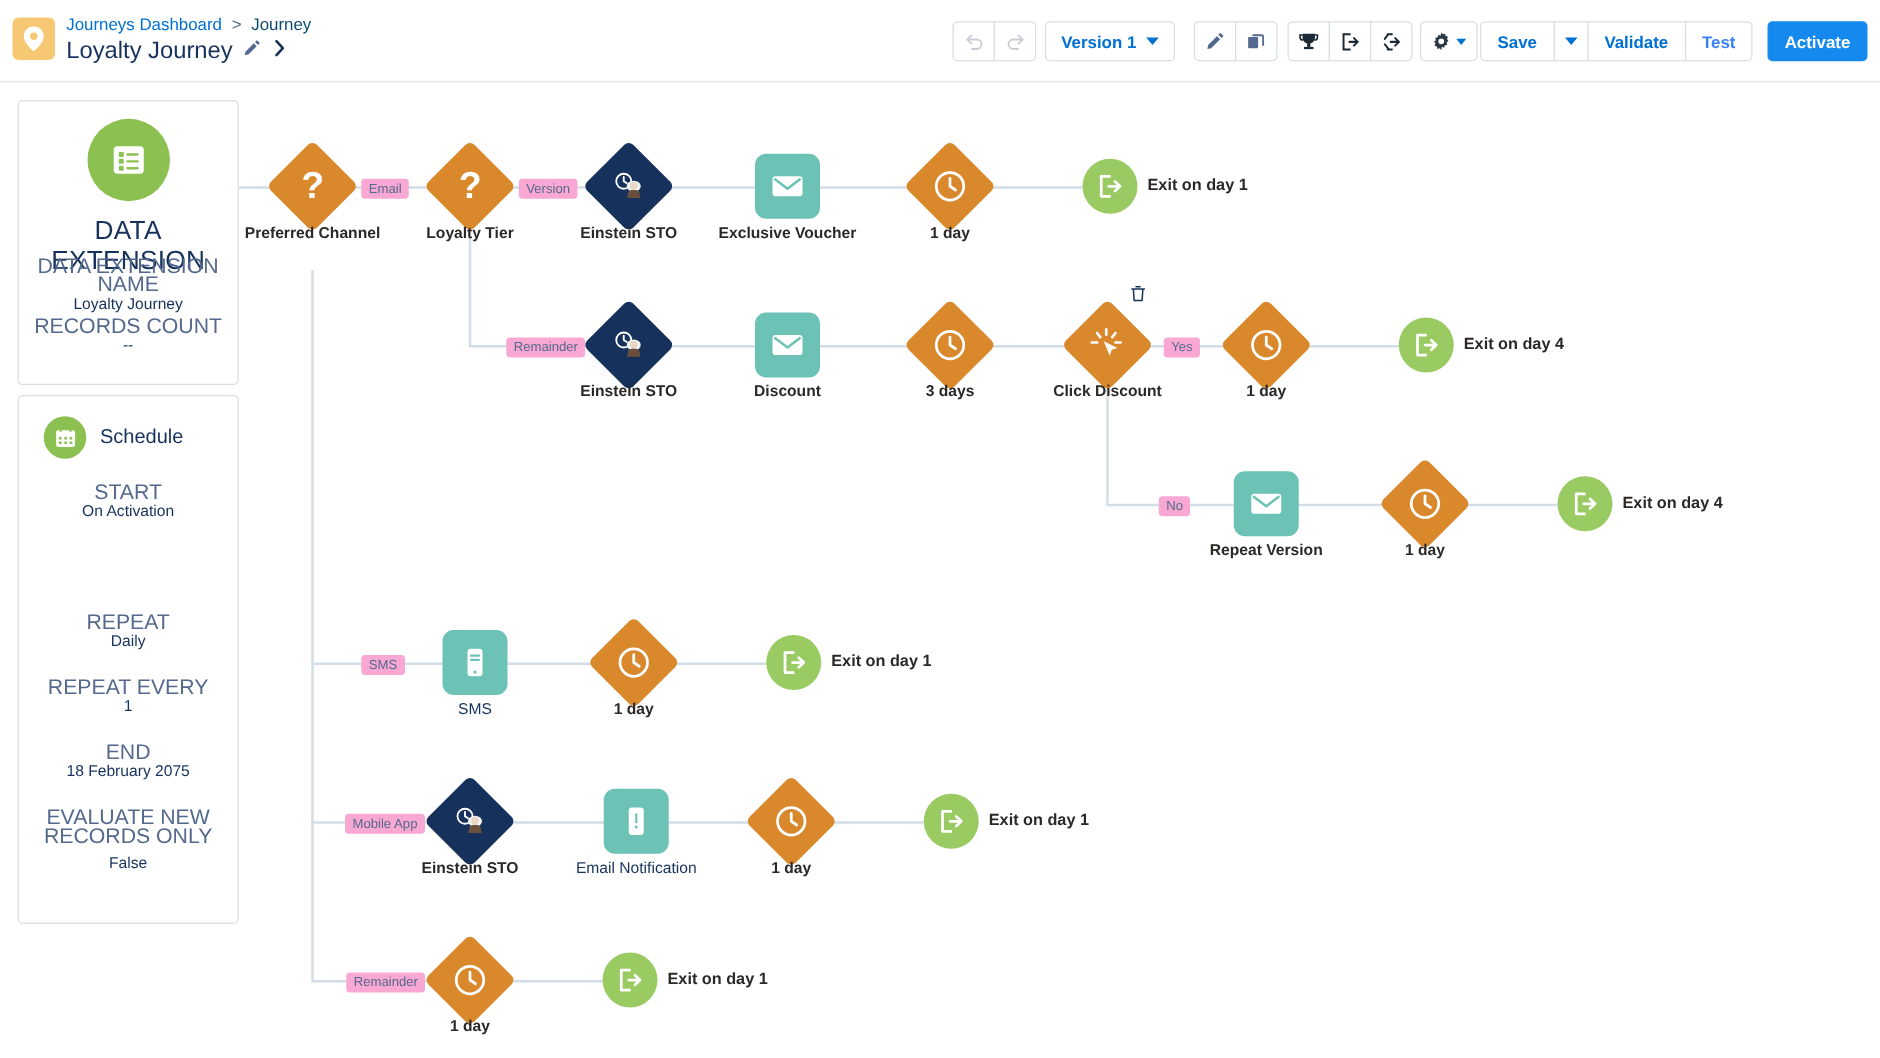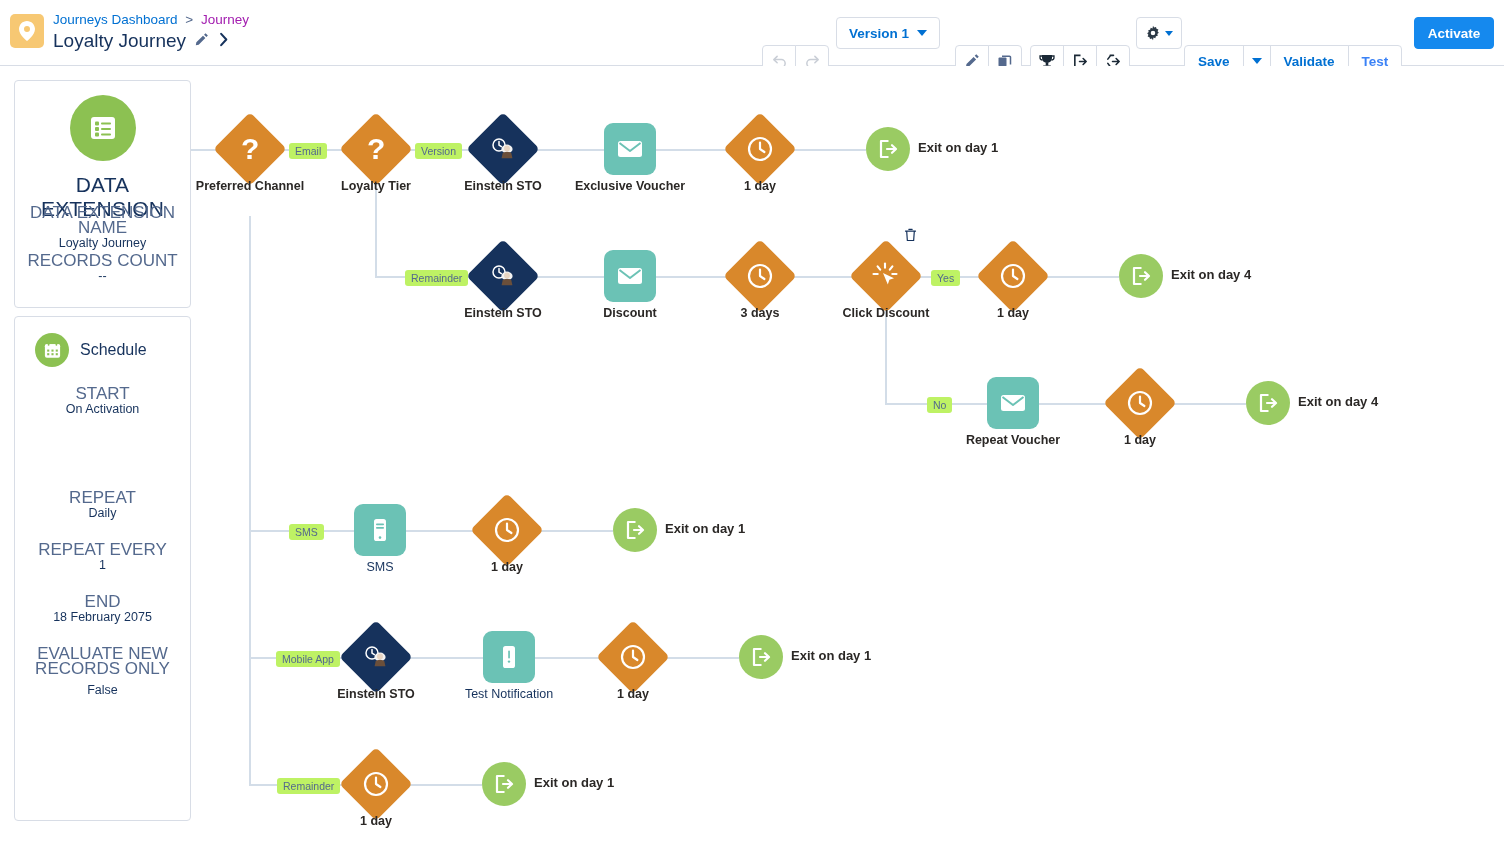--- a/index.html
+++ b/index.html
@@ -22,39 +22,39 @@
     position: absolute; left: 10px; top: 14px;
     width: 34px; height: 34px;
     background: #f7c873; border-radius: 5px;
   }
   #brand-icon svg { position: absolute; left: 8px; top: 7px; }
   #breadcrumb {
     position: absolute; left: 53px; top: 12px;
     font-size: 13.5px; color: #0070d2; white-space: nowrap;
   }
   #breadcrumb .sep { color: #54698d; margin: 0 4px; }
-  #breadcrumb .cur { color: #a21caf; }
+  #breadcrumb .cur { color: #0c4a6e; }
   #title-row {
     position: absolute; left: 53px; top: 30px;
     display: flex; align-items: center; gap: 8px;
   }
   #page-title { font-size: 19px; color: #16325c; }
   .hdr-pencil, .hdr-chev { display: block; }
 
   .tb { position: absolute; top: 17px; height: 32px; }
   .btn {
     height: 32px; border: 1px solid #d8dde6; background: #fff;
     color: #0070d2; font-size: 13.5px; font-weight: bold;
     display: inline-flex; align-items: center; justify-content: center;
     padding: 0 13px; cursor: pointer; border-radius: 4px;
     font-family: "Liberation Sans", sans-serif;
   }
   .btn.disabled { color: #3b82f6; cursor: default; }
   .grp { display: inline-flex; }
-  .grp .btn { border-radius: 0; margin-left: -1px; margin-top: 28px; }
+  .grp .btn { border-radius: 0; margin-left: -1px; }
   .grp .btn:first-child { border-radius: 4px 0 0 4px; margin-left: 0; }
   .grp .btn:last-child { border-radius: 0 4px 4px 0; }
   .icobtn { width: 34px; padding: 0; }
   #undo-redo { left: 762px; }
   #version-sel { left: 836px; }
   #version-sel .btn { padding: 0 12px; border-radius: 4px; gap: 8px; }
   #tool-edit { left: 955px; }
   #tool-goal { left: 1030px; }
   #tool-gear { left: 1136px; }
   #tool-gear .btn { border-radius: 4px; padding: 0 8px; gap: 4px; }
@@ -75,21 +75,21 @@
     position: absolute; left: 0; top: 66px;
     width: 1504px; height: 780px; background: #fff; overflow: hidden;
   }
 
   
   .card {
     position: absolute; background: #fff;
     border: 1px solid #d8dde6; border-radius: 4px;
   }
   #card-de { left: 14px; top: 14px; width: 177px; height: 228px; }
-  #card-sch { left: 14px; top: 250px; width: 177px; height: 505px; }
+  #card-sch { left: 14px; top: 250px; width: 177px; height: 423px; }
 
   .circ-ico {
     border-radius: 50%; background: #8cc152;
     display: flex; align-items: center; justify-content: center;
   }
   #de-circle {
     position: absolute; left: 50%; transform: translateX(-50%);
     top: 14px; width: 66px; height: 66px;
   }
   #de-kind {
@@ -137,21 +137,21 @@
     position: absolute; left: 52px; top: 13px;
     font-size: 13px; font-weight: bold; color: #2b2826; white-space: nowrap;
   }
 
   
   .ln { position: absolute; background: #d3dde8; }
   .lh { height: 2px; }
   .lv { width: 2px; }
 
   .plabel {
-    position: absolute; background: #bef264; color: #54698d;
+    position: absolute; background: #f9a8d4; color: #54698d;
     font-size: 10.5px; border-radius: 3px; padding: 2px 6px;
     white-space: nowrap; line-height: 12px;
   }
   .trash { position: absolute; }
 </style>
 </head>
 <body>
 
 <div id="header">
 
@@ -506,21 +506,21 @@
     <div class="exit-text">Exit on day 4</div>
   </div>
 
   <div class="node" style="left:987px; top:311px">
     <div class="sq">
       <svg width="30" height="30" viewBox="0 0 30 30">
           <rect x="3" y="7" width="24" height="16" rx="2.5" fill="#fff"></rect>
           <path d="M4.5 9L15 17 25.5 9" stroke="#6bc2b5" stroke-width="2" fill="none" stroke-linejoin="round"></path>
         </svg>
     </div>
-    <div class="nlabel">Repeat Voucher</div>
+    <div class="nlabel">Repeat Version</div>
   </div>
 
   <div class="node" style="left:1114px; top:311px">
     <div class="diamond">
       <svg width="28" height="28" viewBox="0 0 28 28">
           <circle cx="14" cy="14" r="11" fill="none" stroke="#fff" stroke-width="2.2"></circle>
           <path d="M14 7.6V14l4.4 3" stroke="#fff" stroke-width="2.2" fill="none" stroke-linecap="round" stroke-linejoin="round"></path>
         </svg>
     </div>
     <div class="nlabel">1 day</div>
@@ -582,21 +582,21 @@
   </div>
 
   <div class="node" style="left:483px; top:565px">
     <div class="sq">
       <svg width="30" height="30" viewBox="0 0 30 30">
         <rect x="9" y="4" width="12" height="22" rx="2.6" fill="#fff"></rect>
         <rect x="14.2" y="8.6" width="1.7" height="8" rx=".8" fill="#6bc2b5"></rect>
         <circle cx="15" cy="19.6" r="1.2" fill="#6bc2b5"></circle>
       </svg>
     </div>
-    <div class="nlabel blue">Test Notification</div>
+    <div class="nlabel blue">Email Notification</div>
   </div>
 
   <div class="node" style="left:607px; top:565px">
     <div class="diamond">
       <svg width="28" height="28" viewBox="0 0 28 28">
           <circle cx="14" cy="14" r="11" fill="none" stroke="#fff" stroke-width="2.2"></circle>
           <path d="M14 7.6V14l4.4 3" stroke="#fff" stroke-width="2.2" fill="none" stroke-linecap="round" stroke-linejoin="round"></path>
         </svg>
     </div>
     <div class="nlabel">1 day</div>

